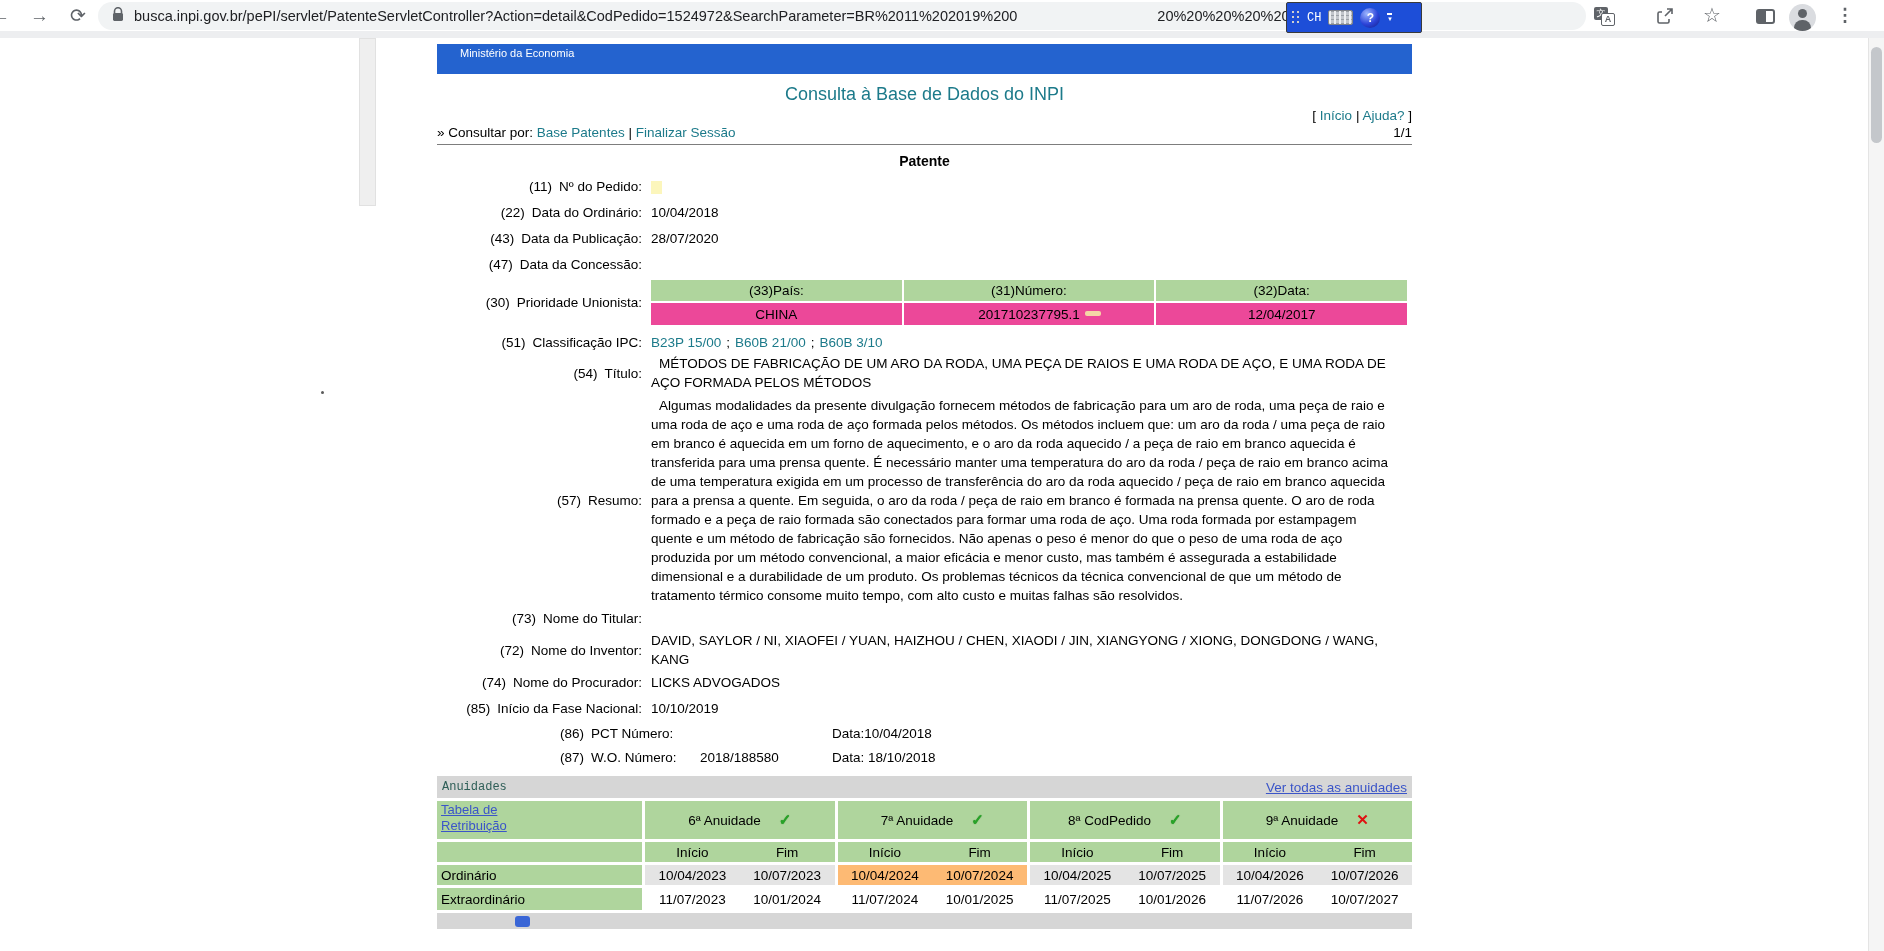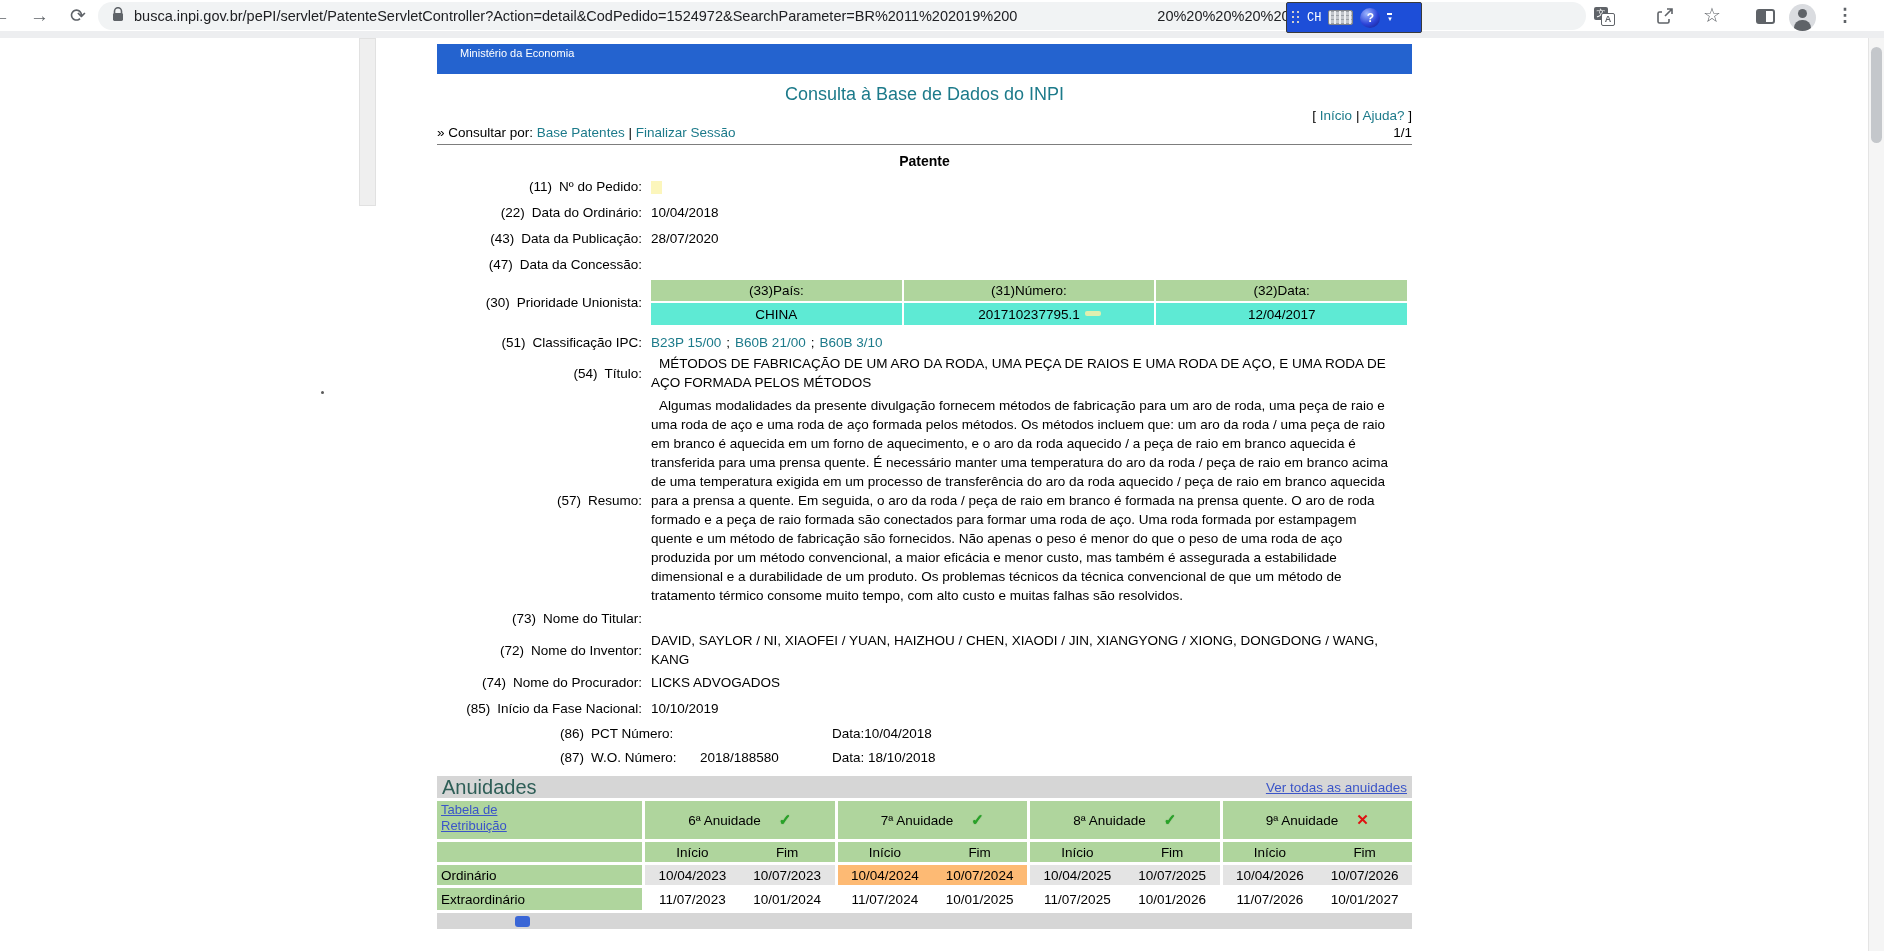--- a/index.html
+++ b/index.html
@@ -93,38 +93,38 @@
   .hl-far { position:absolute; left:648px; top:132px; width:16px; height:5px;
             background:#f6f0a8; opacity:.85; border-radius:2px; }
 
   .mb8 { margin-bottom:8px; } .mb10 { margin-bottom:10px; } .mb4 { margin-bottom:4px; }
   .mb6 { margin-bottom:6px; } .mb5 { margin-bottom:5px; }
   .mb9 { margin-bottom:9px; }
 
   .prio-table { display:grid; grid-template-columns:1fr 1fr 1fr; gap:2px; width:756px; }
   .prio-h { background:#afd59d; height:21px; display:flex; justify-content:center;
             align-items:center; gap:0; }
-  .prio-v { background:#5eead4; height:22px; display:flex; justify-content:center; align-items:center; }
+  .prio-v { background:#ec4899; height:22px; display:flex; justify-content:center; align-items:center; }
 
   .ipc-sep { margin:0 5px; }
 
   .title-val { max-width:772px; line-height:19px; text-indent:8px; }
   .abstract-val { max-width:745px; line-height:19px; text-indent:8px; }
   .inventor-val { max-width:760px; line-height:19px; }
 
   .pctrow { position:relative; padding-left:123px; margin-bottom:7px; height:17px; }
   .pct-label { display:inline-flex; gap:7px; }
   .pct-value { position:absolute; left:263px; top:0; }
   .pct-data { position:absolute; left:395px; top:0; }
 
   
   .anu { margin-top:9px; }
   .anu-bar { height:22px; background:#d6d6d6; display:flex; align-items:center;
              justify-content:space-between; padding:0 5px; }
-  .anu-title { color:#2e5e57; font-size:20px; }
+  .anu-title { color:#2e5e57; font-size:12px;font-family:Liberation Mono, monospace; }
   .anu-table { display:grid; grid-template-columns:205px 1fr 1fr 1fr 1fr; gap:3px;
                background:#fff; margin-top:3px; }
   .cell-g { background:#afd59d; }
   .anu-head { height:38px; display:flex; align-items:center; justify-content:center; gap:18px; }
   .anu-corner { padding:1px 4px; font-size:13px; }
   .anu-corner a { display:inline-block; width:84px; line-height:16px; }
   .mark { font-size:15px; font-weight:bold; }
   .mark.ok { color:#28a428; text-shadow:0 0 1px #0f7a0f; }
   .mark.fail { color:#e01010; }
   .anu-sub { height:20px; display:flex; align-items:center; }
@@ -370,21 +370,21 @@
       </div>
       <div class="cell-g anu-head">
         <span>6ª Anuidade</span>
         <span class="mark ok">✓</span>
       </div>
       <div class="cell-g anu-head">
         <span>7ª Anuidade</span>
         <span class="mark ok">✓</span>
       </div>
       <div class="cell-g anu-head">
-        <span>8ª Anuidade</span>
+        <span>8ª CodPedido</span>
         <span class="mark ok">✓</span>
       </div>
       <div class="cell-g anu-head">
         <span>9ª Anuidade</span>
         <span class="mark fail">✕</span>
       </div>
 
       <div class="cell-g"></div>
       <div class="cell-g anu-sub">
         <span>Início</span>
@@ -429,21 +429,21 @@
       <div class="anu-data" style="height:22px;">
         <span>11/07/2024</span>
           <span>10/01/2025</span>
       </div>
       <div class="anu-data" style="height:22px;">
         <span>11/07/2025</span>
           <span>10/01/2026</span>
       </div>
       <div class="anu-data" style="height:22px;">
         <span>11/07/2026</span>
-          <span>10/01/2027</span>
+          <span>10/07/2027</span>
       </div>
     </div>
 
     <div class="anu-bottom">
       <span class="blue-frag"></span>
     </div>
   </div>
 </div>
 
 </body></html>

